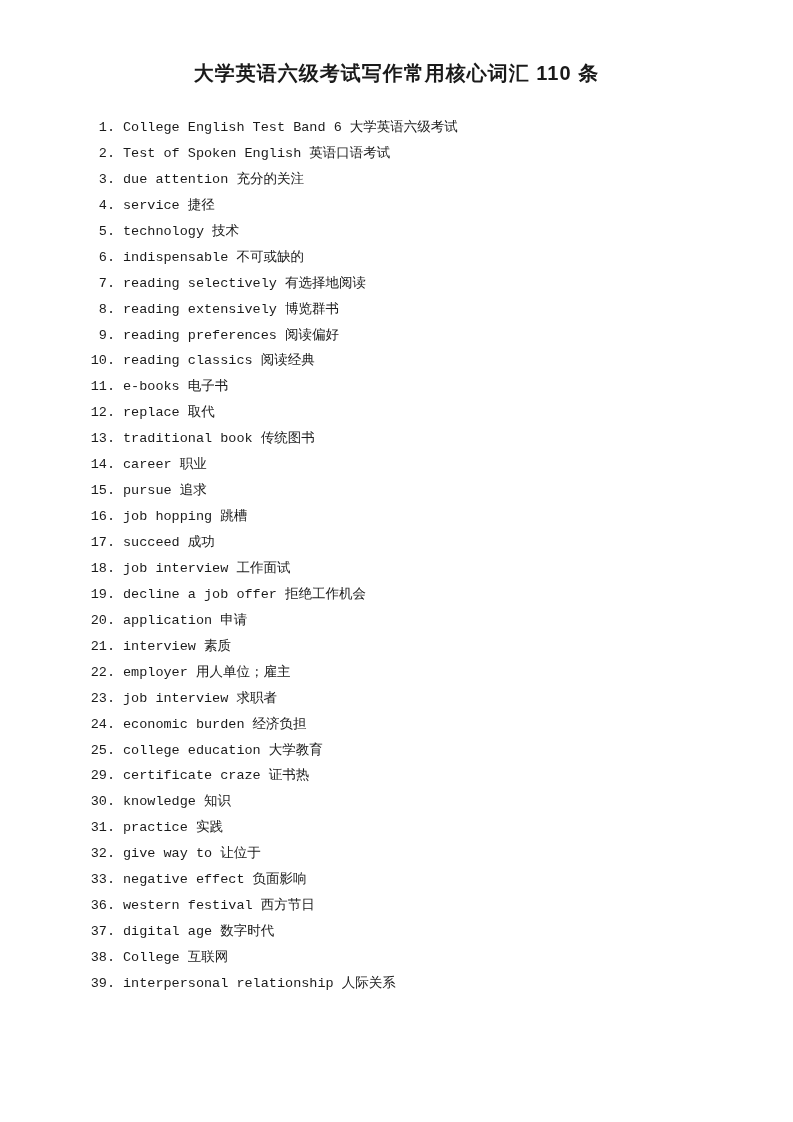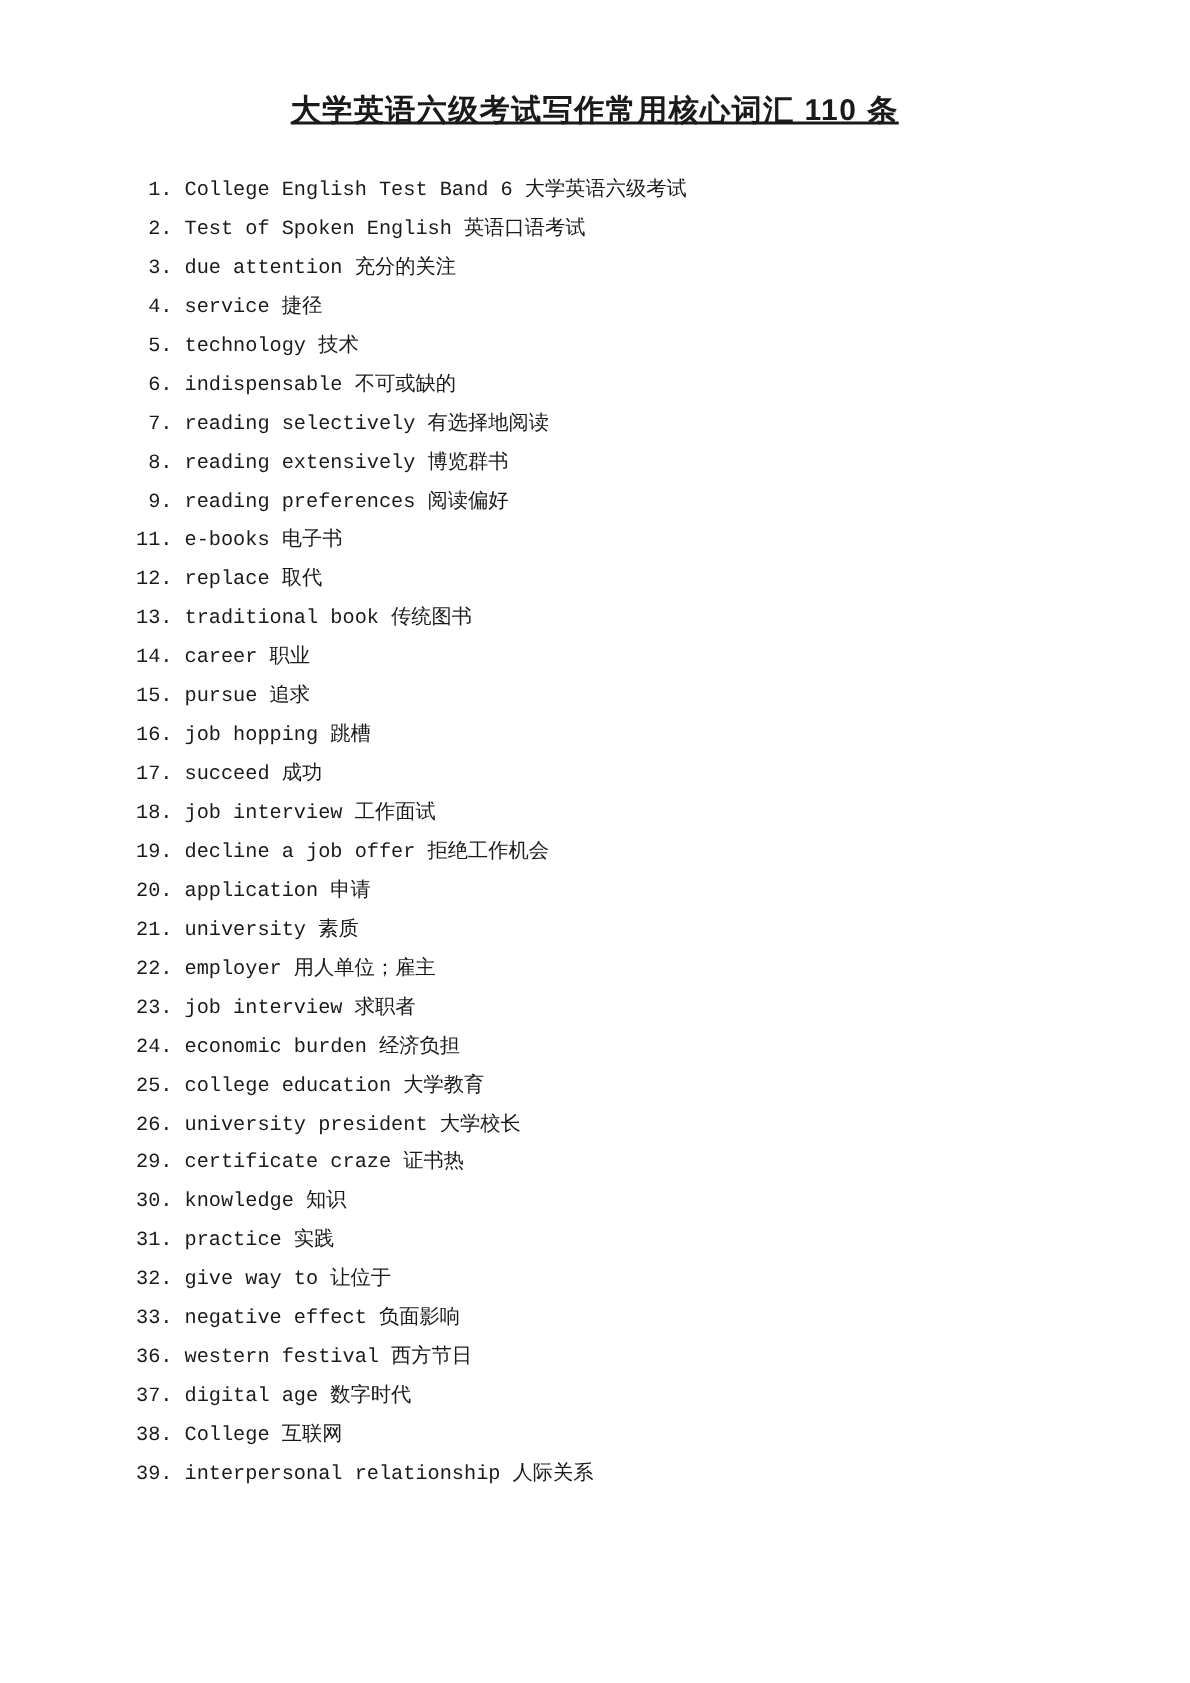--- a/index.html
+++ b/index.html
@@ -18,21 +18,20 @@
       padding: 60px 80px;
     }
 
     .page-title {
       text-align: center;
       font-family: 'SimHei', 'STHeiti', 'Microsoft YaHei', sans-serif;
       font-size: 20px;
       font-weight: bold;
       margin-bottom: 30px;
       letter-spacing: 1px;
-      text-decoration: underline;
     }
 
     .vocab-list {
       list-style: none;
       padding: 0;
     }
 
     .vocab-list li {
       display: flex;
       align-items: baseline;
@@ -88,20 +87,24 @@
     </li>
     <li>
       <span class="item-number">8.</span>
       <span class="item-content">reading  extensively  博览群书</span>
     </li>
     <li>
       <span class="item-number">9.</span>
       <span class="item-content">reading  preferences  阅读偏好</span>
     </li>
     <li>
+      <span class="item-number">10.</span>
+      <span class="item-content">reading  classics  阅读经典</span>
+    </li>
+    <li>
       <span class="item-number">11.</span>
       <span class="item-content">e-books  电子书</span>
     </li>
     <li>
       <span class="item-number">12.</span>
       <span class="item-content">replace  取代</span>
     </li>
     <li>
       <span class="item-number">13.</span>
       <span class="item-content">traditional  book  传统图书</span>
@@ -129,41 +132,37 @@
     <li>
       <span class="item-number">19.</span>
       <span class="item-content">decline  a  job  offer  拒绝工作机会</span>
     </li>
     <li>
       <span class="item-number">20.</span>
       <span class="item-content">application  申请</span>
     </li>
     <li>
       <span class="item-number">21.</span>
-      <span class="item-content">university  素质</span>
+      <span class="item-content">interview  素质</span>
     </li>
     <li>
       <span class="item-number">22.</span>
       <span class="item-content">employer  用人单位；雇主</span>
     </li>
     <li>
       <span class="item-number">23.</span>
       <span class="item-content">job  interview  求职者</span>
     </li>
     <li>
       <span class="item-number">24.</span>
       <span class="item-content">economic  burden  经济负担</span>
     </li>
     <li>
       <span class="item-number">25.</span>
       <span class="item-content">college  education  大学教育</span>
-    </li>
-    <li>
-      <span class="item-number">26.</span>
-      <span class="item-content">university  president  大学校长</span>
     </li>
     <li>
       <span class="item-number">29.</span>
       <span class="item-content">certificate  craze  证书热</span>
     </li>
     <li>
       <span class="item-number">30.</span>
       <span class="item-content">knowledge  知识</span>
     </li>
     <li>

